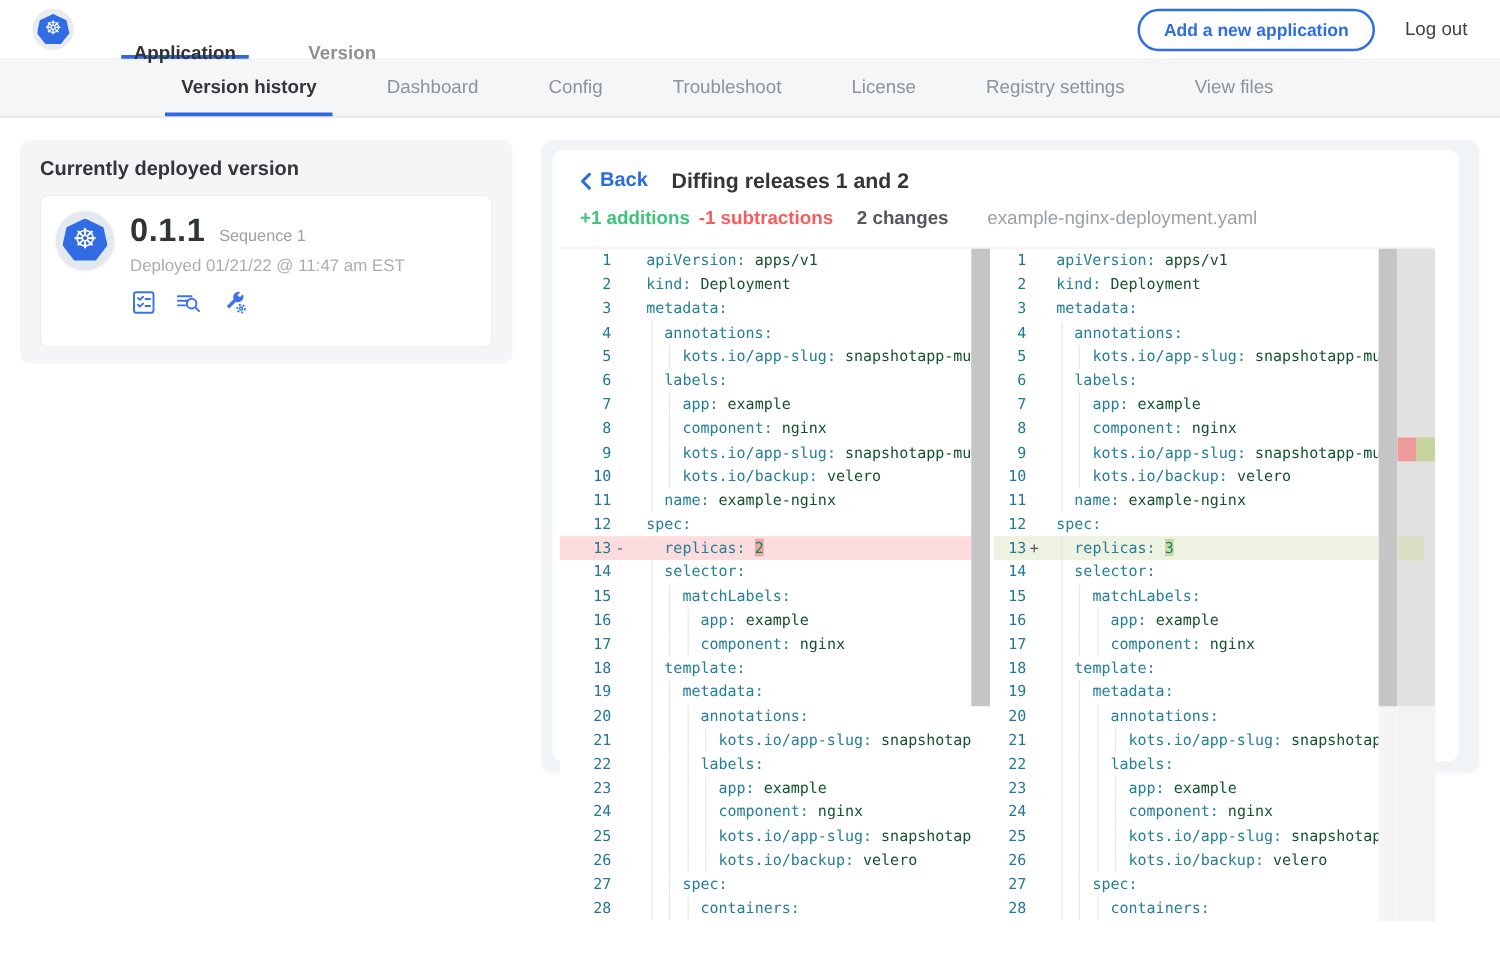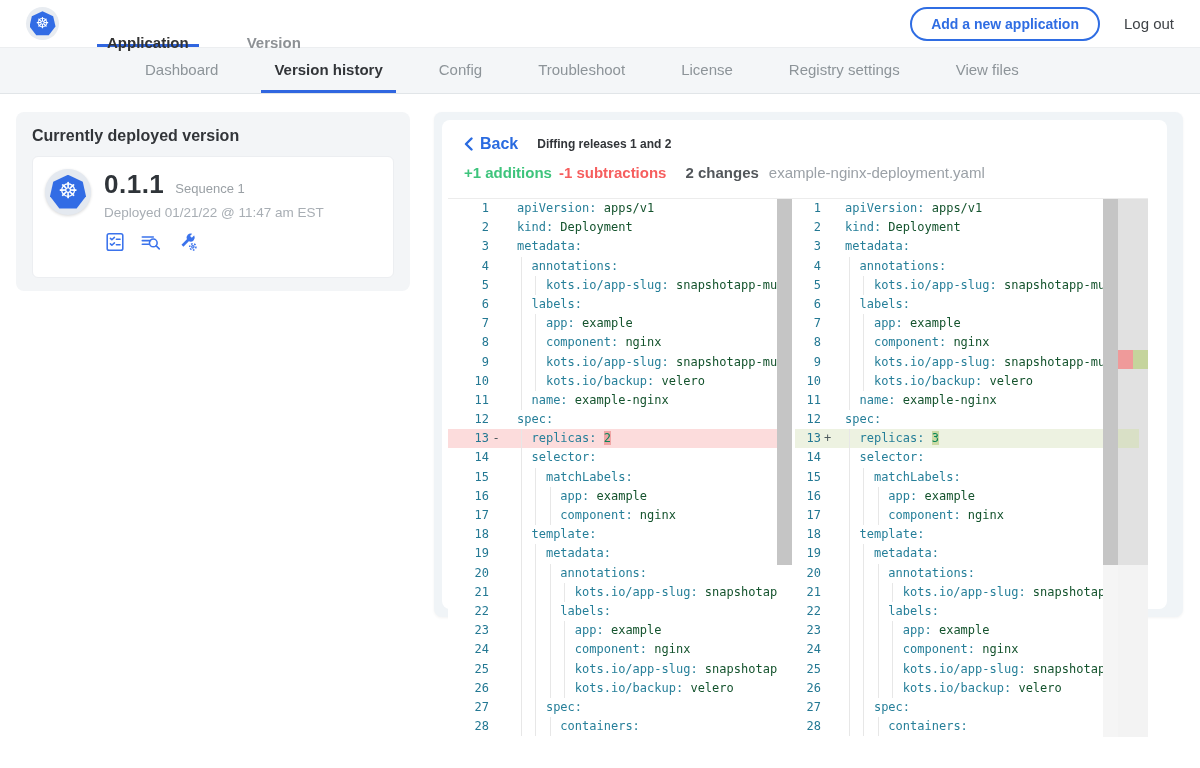--- a/index.html
+++ b/index.html
@@ -49,26 +49,26 @@
   .ver-icons svg { cursor:pointer; }
 
   
   .diff-panel { position:absolute; left:434px; top:112px; width:749px; height:505px;
                 background:#f0f4f7; border-radius:8px; padding:8px 16px 8px 8px;
                 box-shadow:0 1px 3px rgba(0,0,0,.05); }
   .diff-card { background:#fff; border-radius:8px; height:489px; position:relative; }
   .diff-head { display:flex; align-items:center; gap:19px; padding:15px 0 0 22px; }
   .back-link { display:flex; align-items:center; gap:7px; color:#2a6be0; font-weight:700;
                font-size:16px; cursor:pointer; }
-  .diff-title { font-size:12px; font-weight:700; color:#323539; }
+  .diff-title { font-size:17px; font-weight:700; color:#323539; }
   .diff-stats { display:flex; align-items:baseline; gap:7px; padding:11px 0 0 22px; font-size:15px; }
   .stat-add { color:#3ec47c; font-weight:700; }
   .stat-sub { color:#f65e5e; font-weight:700; }
   .stat-chg { color:#53575b; font-weight:700;margin-left:12px; }
-  .stat-file { color:#9ba1a7; margin-left:3px; }
+  .stat-file { color:#9ba1a7; margin-left:24px; }
 
   
   .editor { position:absolute; left:6px; top:79px; width:700px; height:538px; display:flex;
             font-family:"DejaVu Sans Mono",monospace; font-size:12px; line-height:19.2px;
             box-shadow:0 -1px 0 #ececec; background:#fff; }
   .pane { position:relative; height:538px; background:#fff; }
   .pane-left  { width:344px; margin-right:3px; }
   .pane-right { width:353px; }
   .lines { position:absolute; left:0; top:0; bottom:0; overflow:hidden; }
   .pane-left  .lines { right:15px; }
@@ -112,22 +112,22 @@
     <div class="toptab active">Application</div>
     <div class="toptab">Version</div>
   </div>
   <div class="top-right">
     <button class="add-btn">Add a new application</button>
     <span class="logout">Log out</span>
   </div>
 </div>
 
 <div class="subnav">
+  <div class="subtab active">Version history</div>
   <div class="subtab">Dashboard</div>
-  <div class="subtab active">Version history</div>
   <div class="subtab">Config</div>
   <div class="subtab">Troubleshoot</div>
   <div class="subtab">License</div>
   <div class="subtab">Registry settings</div>
   <div class="subtab">View files</div>
 </div>
 
 <div class="deployed-card">
   <div class="deployed-title">Currently deployed version</div>
   <div class="deployed-inner">

